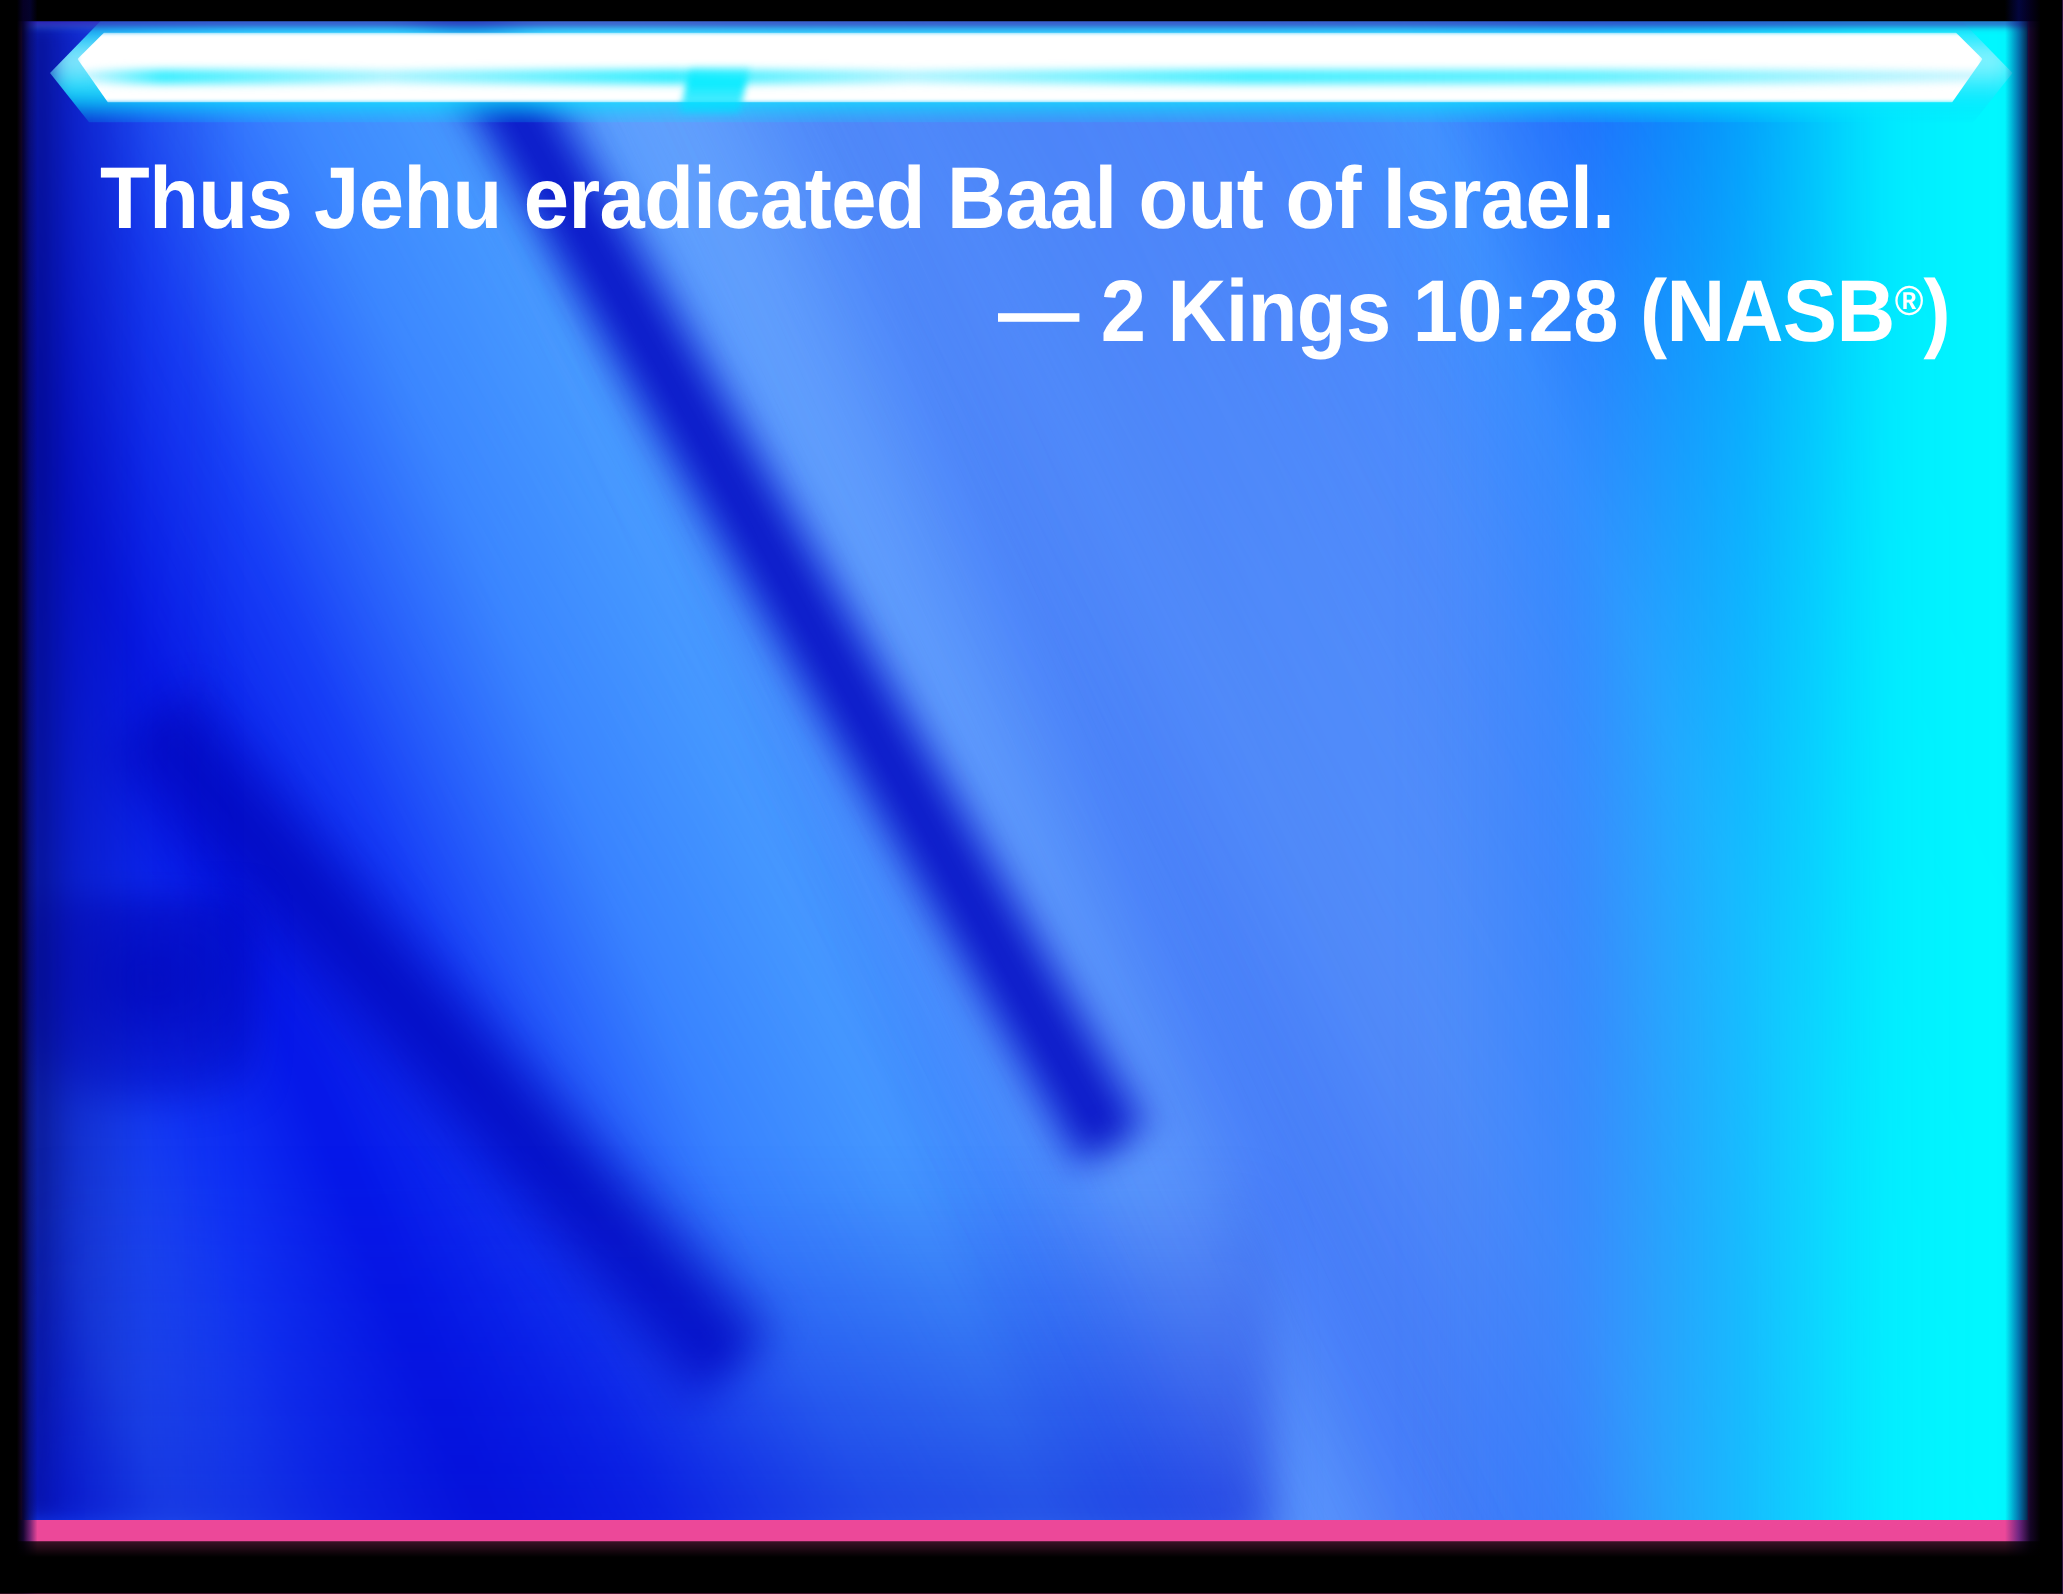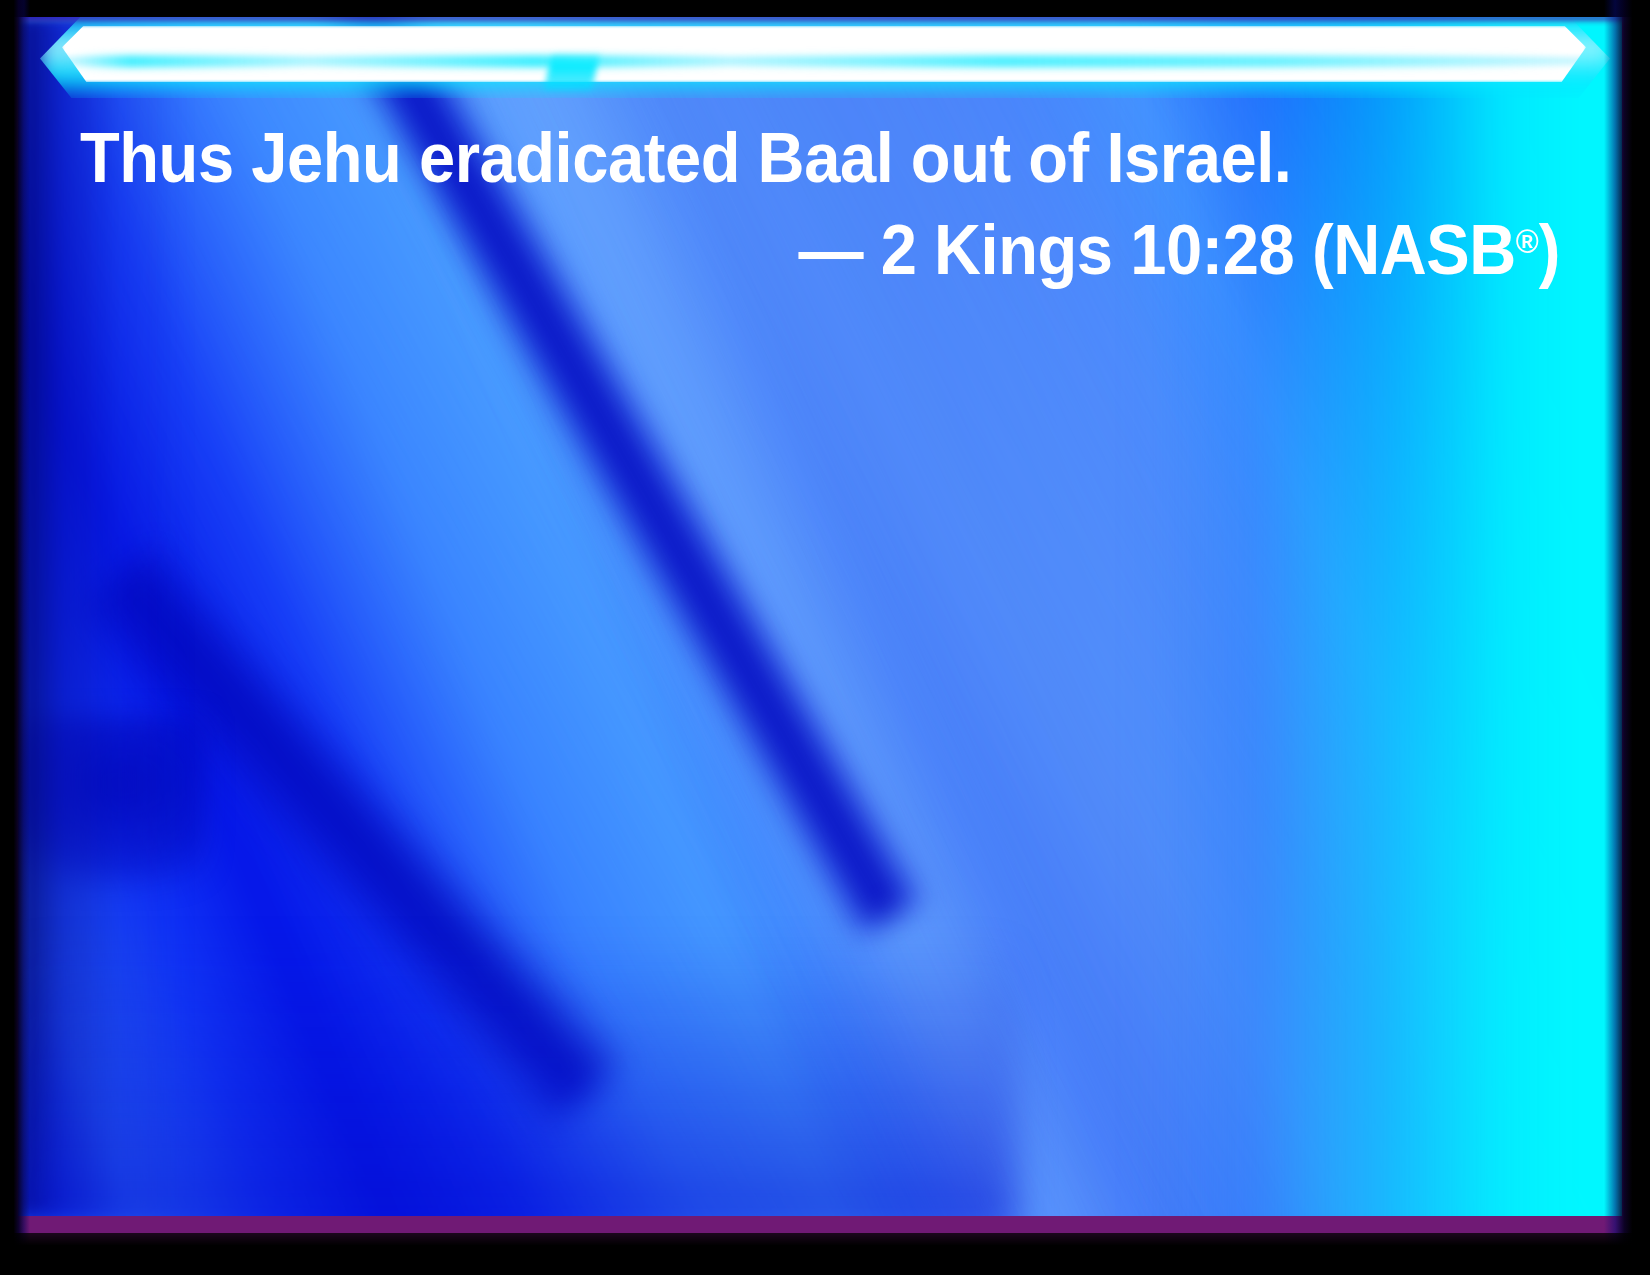--- a/index.html
+++ b/index.html
@@ -11,21 +11,21 @@
     width: 1650px;
     height: 1275px;
     overflow: hidden;
     font-family: "Liberation Sans", sans-serif;
   }
 
   #slide {
     position: relative;
     width: 1650px;
     height: 1275px;
-    background: #701a75;
+    background: #ec4899;
     overflow: hidden;
   }
 
   
   .art-layer {
     position: absolute;
     pointer-events: none;
   }
 
   

